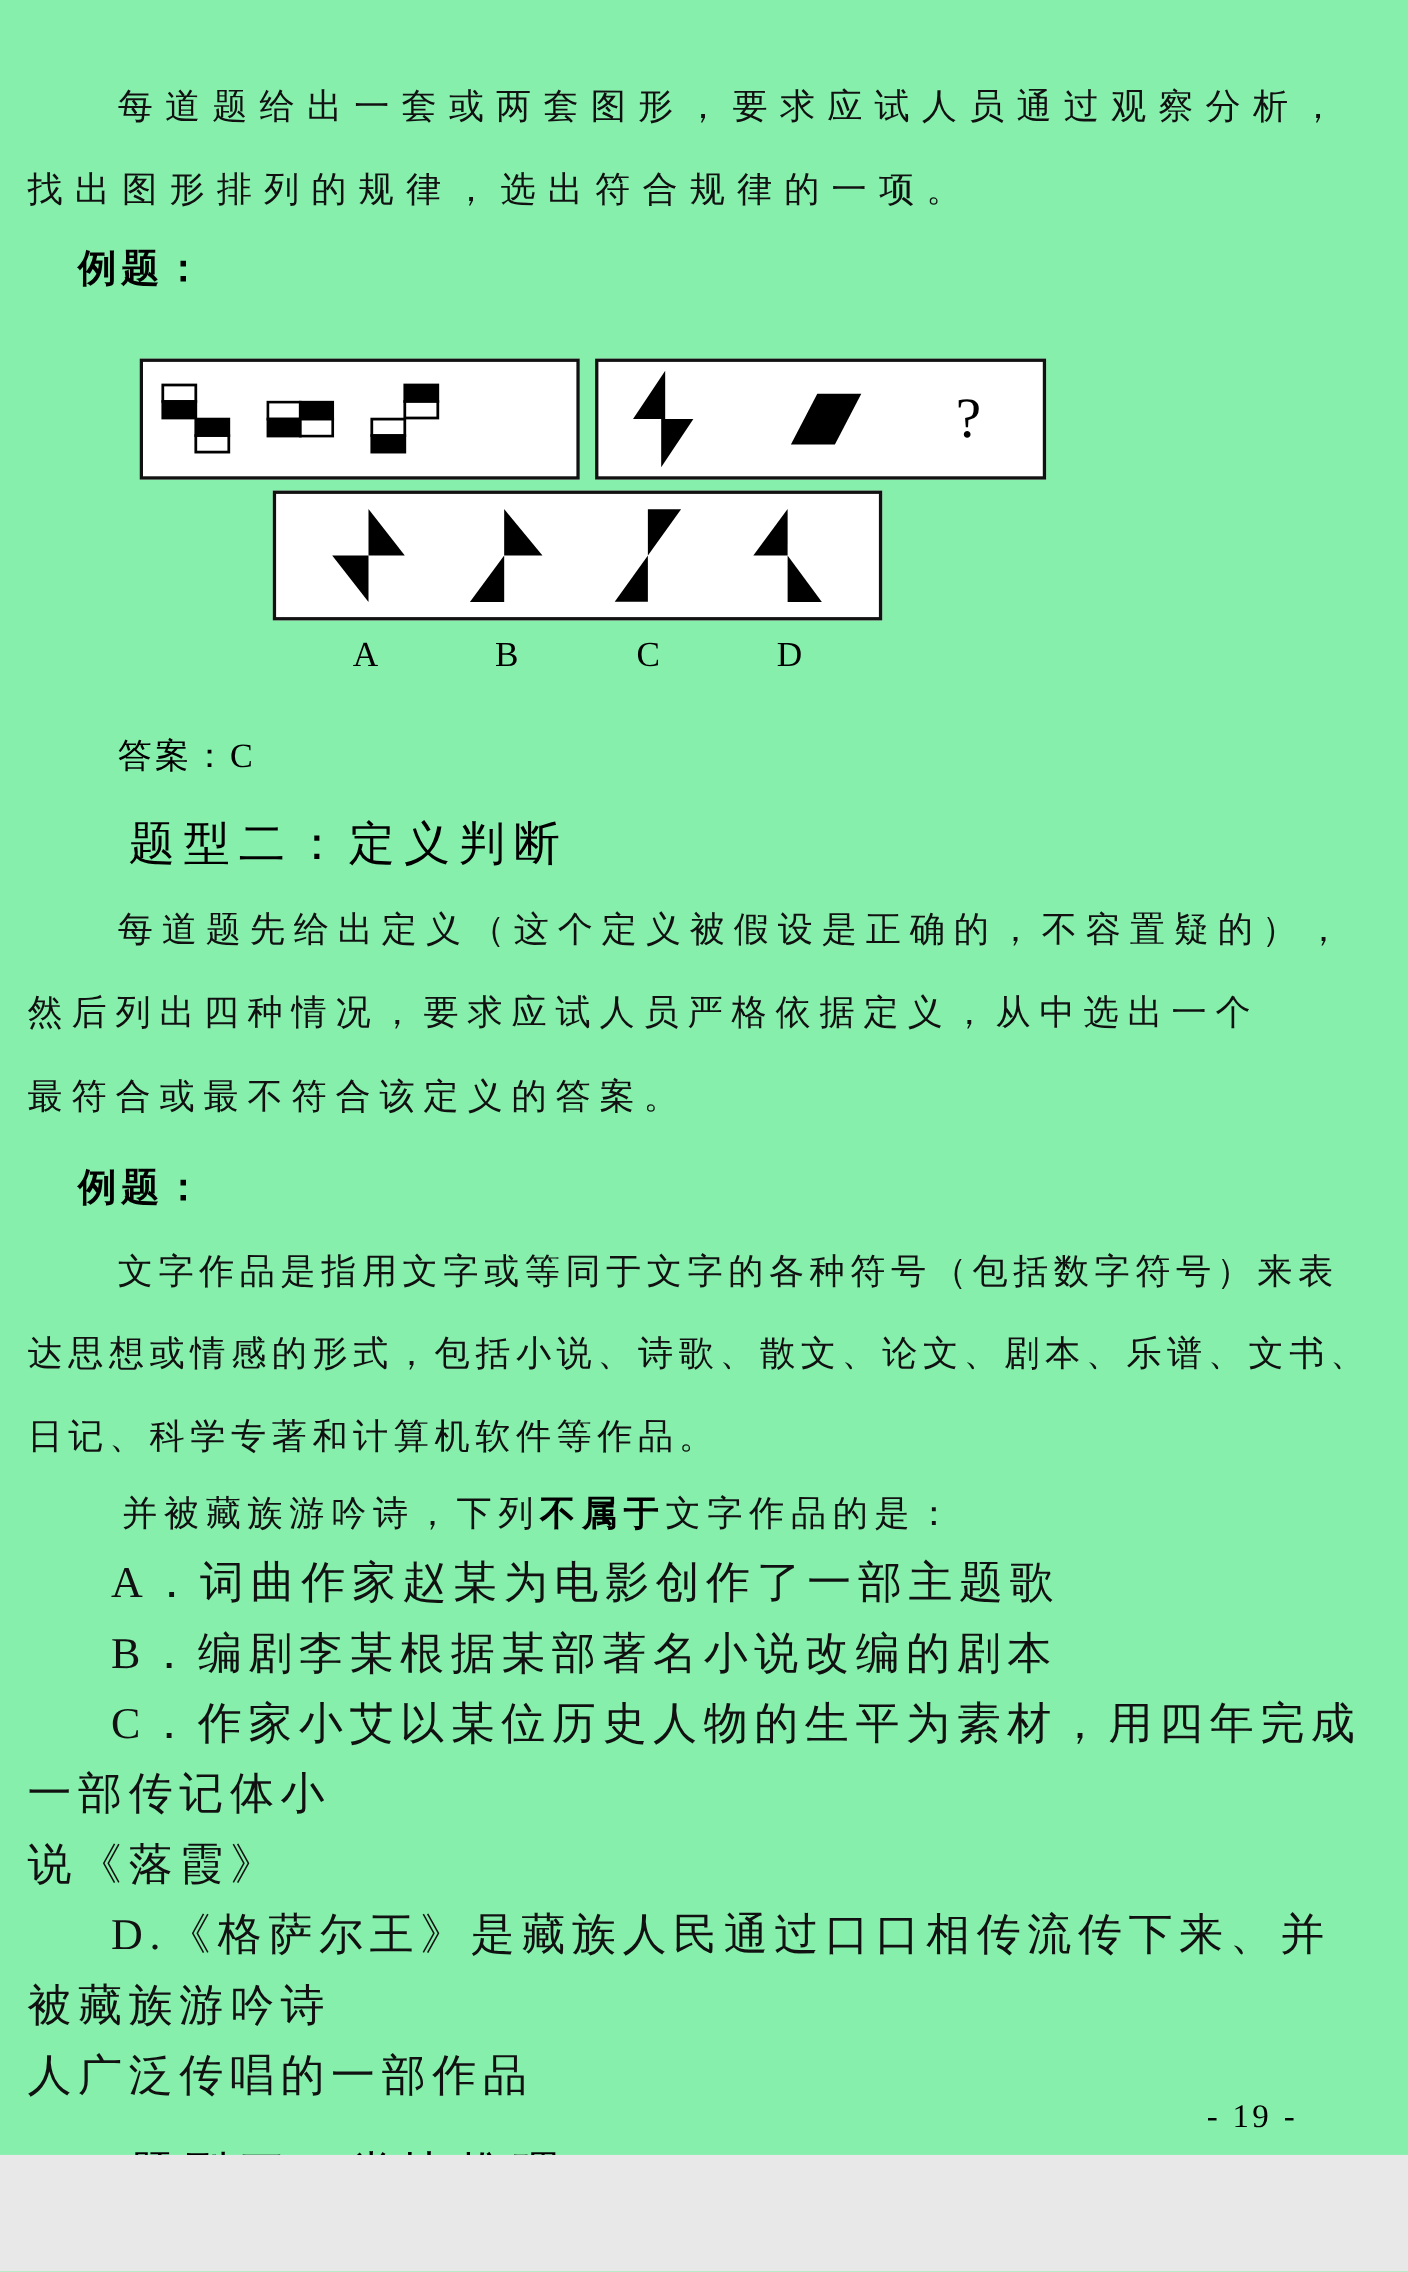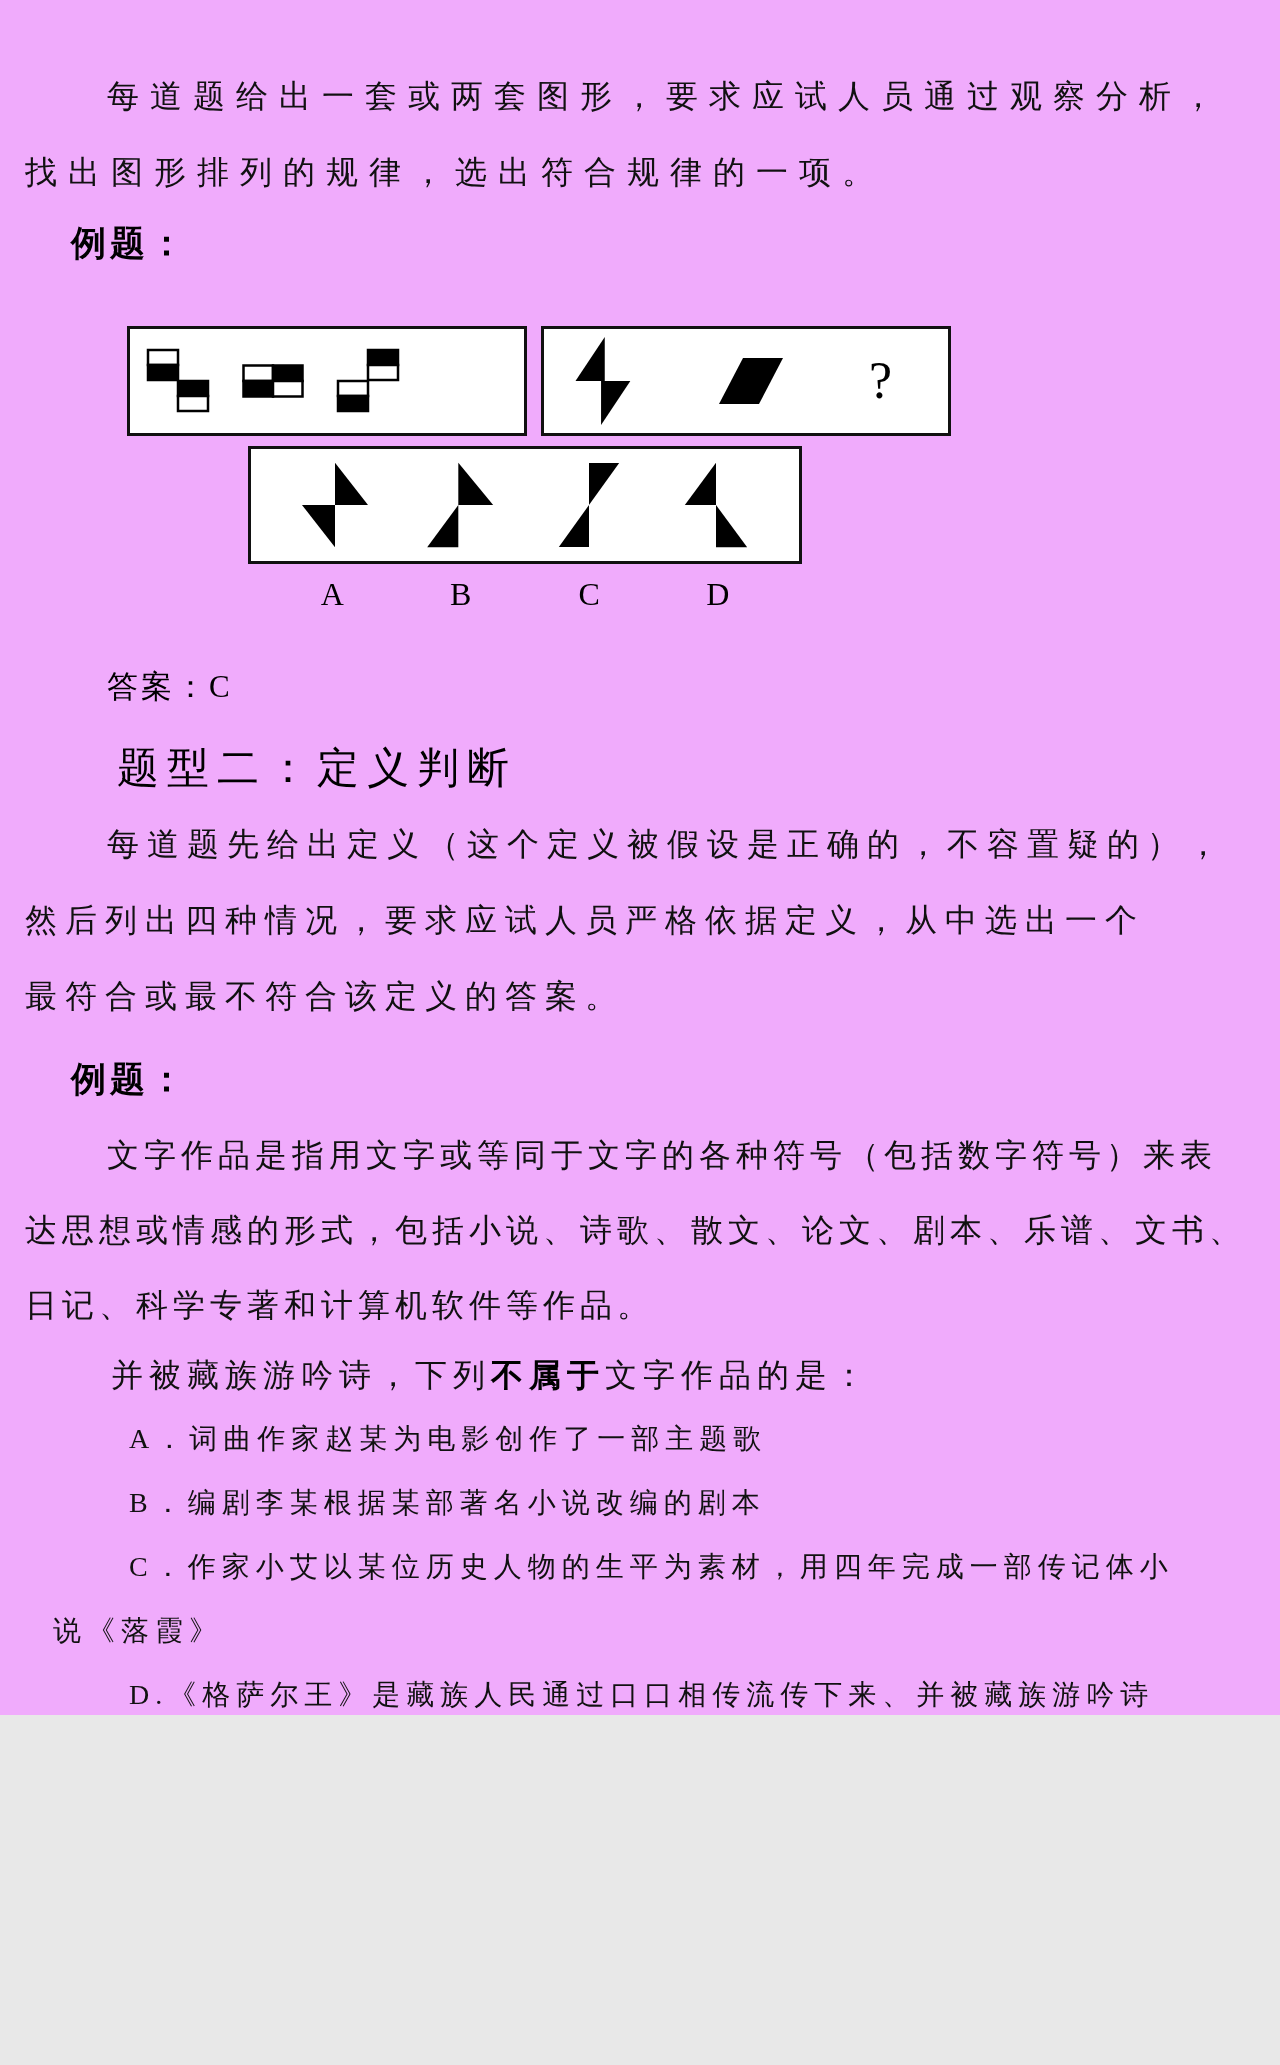--- a/index.html
+++ b/index.html
@@ -1,21 +1,21 @@
 <!DOCTYPE html>
 <html><head>
 <meta charset="utf-8">
 <style>
   * { margin:0; padding:0; box-sizing:border-box; }
   html,body { background:#e8e8e8; }
   .page {
     position:relative;
-    width:1280px; height:1715px;
+    width:1280px; height:1959px;
     margin:0 auto;
-    background:#f0abfc;
+    background:#86efac;
     color:#000;
     font-family:"Liberation Serif","DejaVu Serif",serif;
     padding:58px 28px 0 25px;
     overflow:hidden;
   }
   p { margin:0; }
   .para {
     font-size:32px;
     line-height:76px;
     white-space:pre-line;
@@ -63,22 +63,22 @@
     font-family:"Liberation Serif","DejaVu Serif",serif;
   }
   .para2 { margin-top:10px; }
   .passage { margin-top:14px; line-height:75px; }
   .qline {
     font-size:32px; line-height:64px;
     text-indent:86px; letter-spacing:6px; color:#111;
   }
   .qline b { font-weight:700; color:#000; }
   .opt {
-    font-size:28px; line-height:64px;
-    text-indent:76px; white-space:pre-line; color:#111;margin-left:28px;
+    font-size:40px; line-height:64px;
+    text-indent:76px; white-space:pre-line; color:#111;
   }
   .pagenum {
     position:absolute; top:1908px; right:100px;
     font-size:30px; letter-spacing:3px;
     font-family:"Liberation Serif","DejaVu Serif",serif;
   }
   svg { display:block; }
 </style>
 </head>
 <body>

